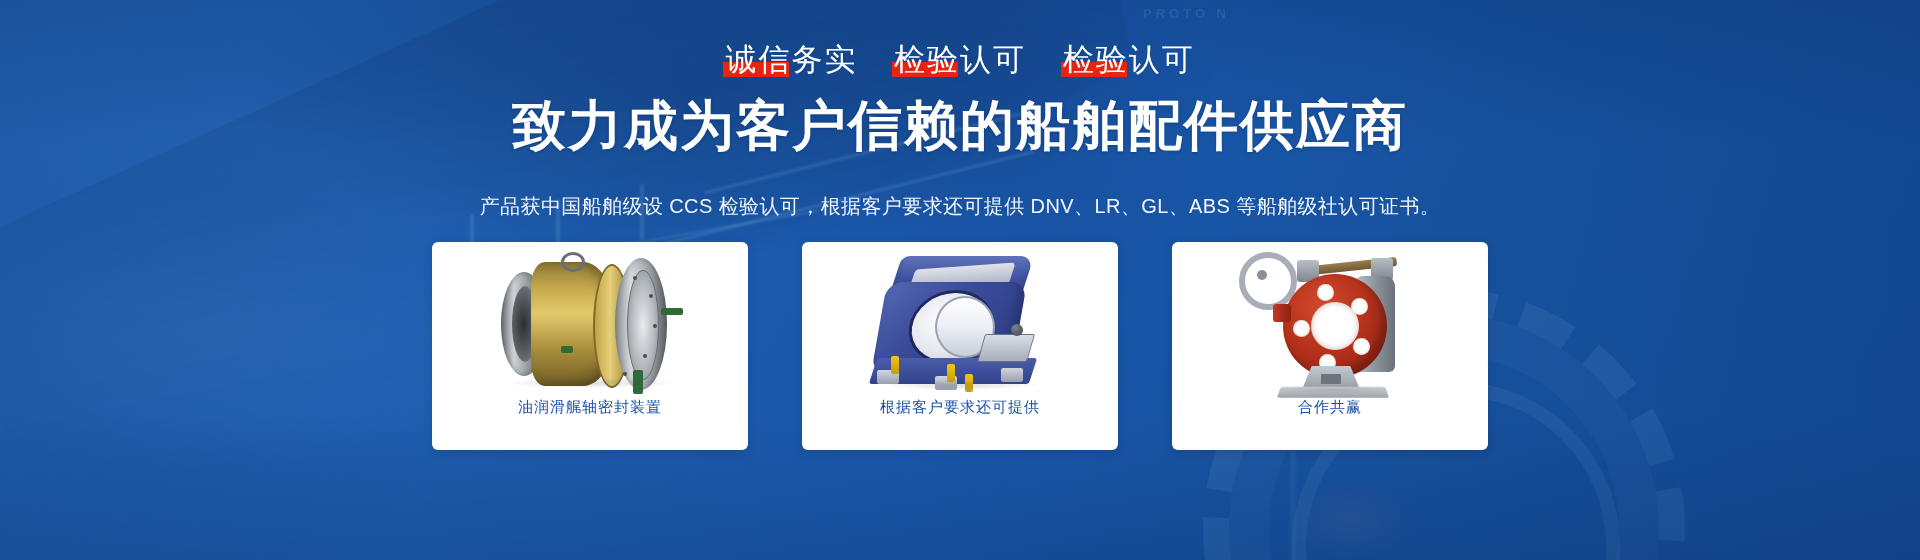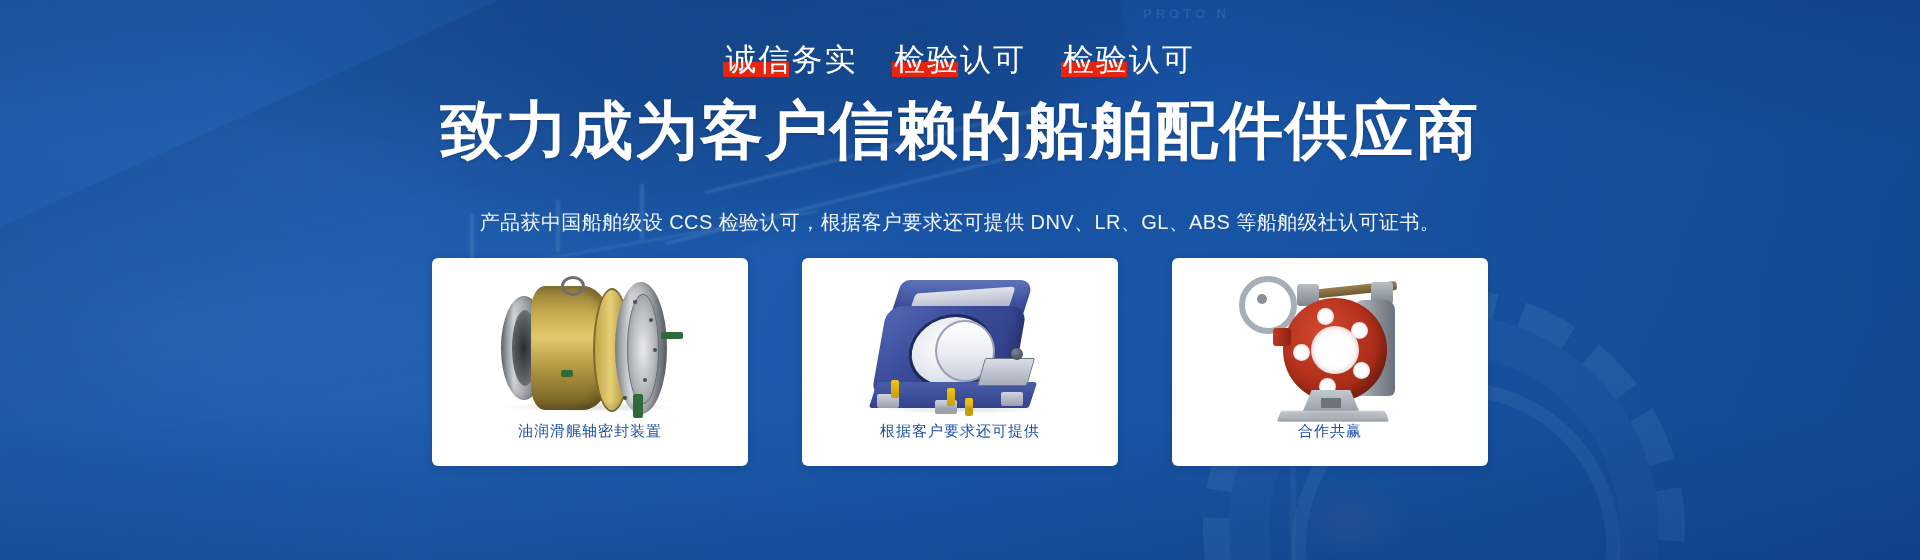--- a/index.html
+++ b/index.html
@@ -135,21 +135,21 @@
     bottom: -2px;
     width: 66px;
     height: 15px;
     background: #e8230f;
     z-index: -1;
   }
   .slogan .phrase > span { position: relative; }
 
   .headline {
     margin-top: 20px;
-    font-size: 63px;
+    font-size: 54px;
     font-weight: 700;
     color: #ffffff;
     letter-spacing: 2px;
     line-height: 1.12;
     text-shadow: 0 1px 3px rgba(8,34,74,.35);
   }
 
   .subhead {
     margin-top: 16px;
     font-size: 20px;
@@ -168,21 +168,21 @@
   .card {
     width: 316px;
     height: 208px;
     background: #ffffff;
     border-radius: 6px;
     box-shadow: 0 2px 10px rgba(6,30,70,.20);
     display: flex;
     flex-direction: column;
     align-items: center;
     justify-content: flex-start;
-    padding-top: 12px;
+    padding-top: 4px;
     box-sizing: border-box;
     overflow: hidden;
   }
   .card-figure {
     width: 250px;
     height: 150px;
     position: relative;
   }
   .card-caption {
     font-size: 15px;

